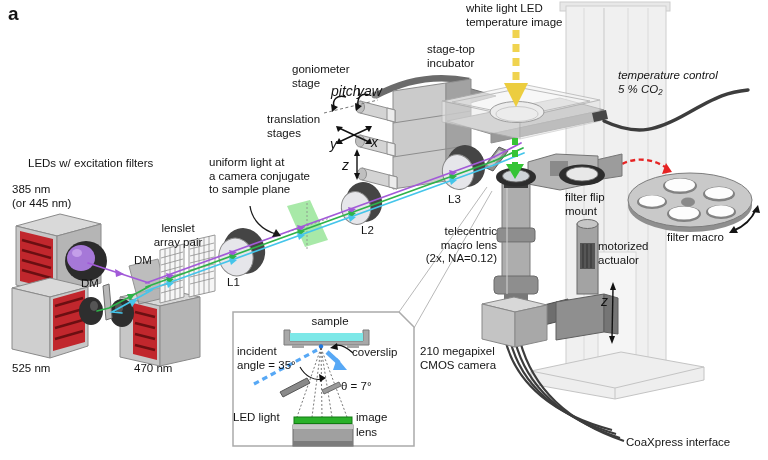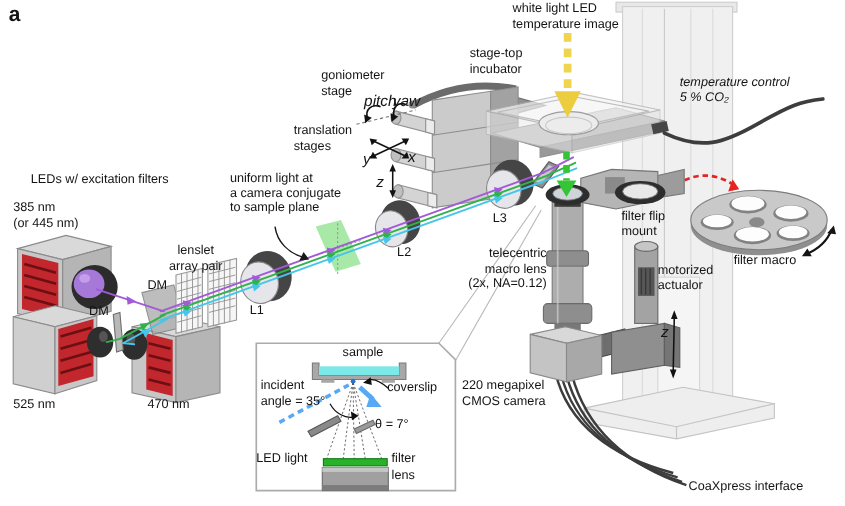--- a/index.html
+++ b/index.html
@@ -387,24 +387,24 @@
 5 % CO₂</div>
 <div class="lbl" style="left:565px;top:191px">filter flip
 mount</div>
 <div class="lbl" style="left:667px;top:231px">filter macro</div>
 <div class="lbl" style="left:598px;top:240px">motorized
 actualor</div>
 <div class="lbl i s" style="left:601px;top:293px">z</div>
 <div class="lbl r" style="left:415px;top:225px;width:82px">telecentric
 macro lens
 (2x, NA=0.12)</div>
-<div class="lbl" style="left:420px;top:345px">220 megapixel
+<div class="lbl" style="left:420px;top:345px">210 megapixel
 CMOS camera</div>
 <div class="lbl" style="left:626px;top:436px">CoaXpress interface</div>
 <div class="lbl c" style="left:302px;top:315px;width:56px">sample</div>
 <div class="lbl" style="left:352px;top:346px">coverslip</div>
 <div class="lbl" style="left:237px;top:345px">incident
 angle = 35°</div>
 <div class="lbl" style="left:233px;top:411px">LED light</div>
 <div class="lbl" style="left:341px;top:380px">θ = 7°</div>
-<div class="lbl" style="left:356px;top:411px">filter</div>
+<div class="lbl" style="left:356px;top:411px">image</div>
 <div class="lbl" style="left:356px;top:426px">lens</div>
 </div>
 
 </body></html>

